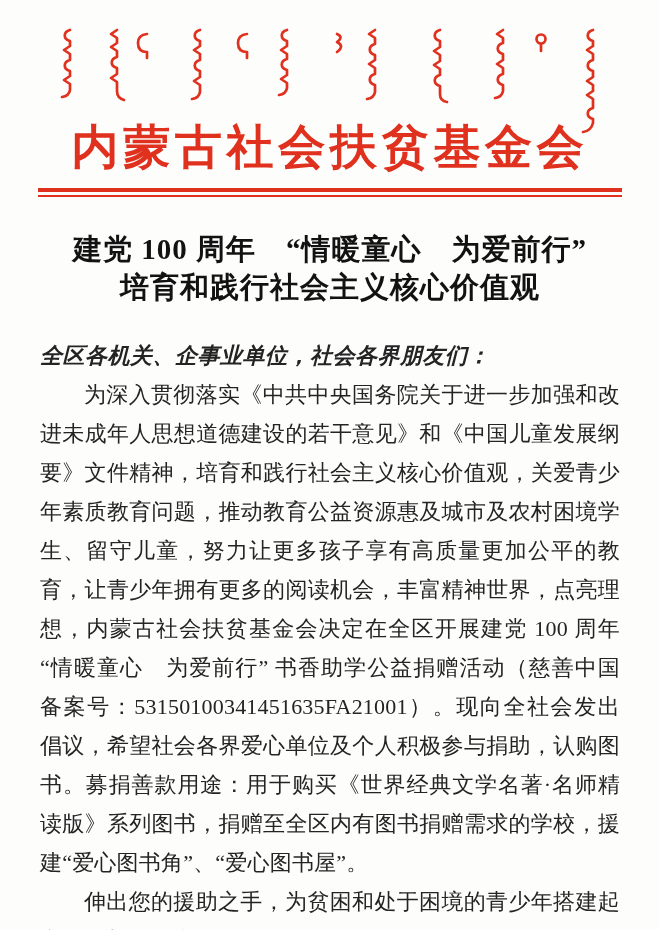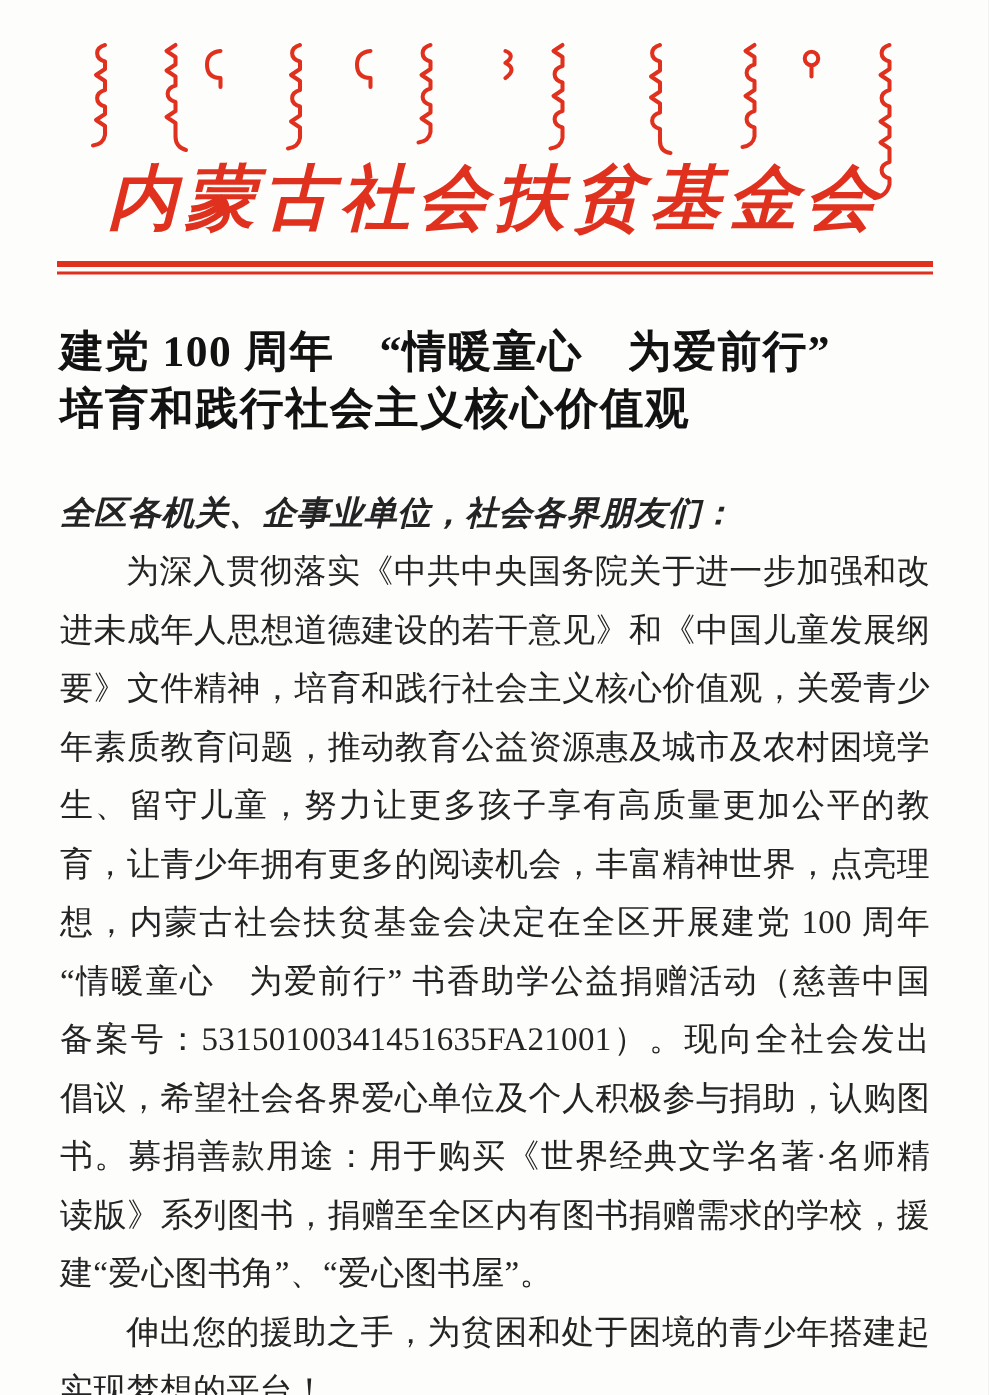--- a/index.html
+++ b/index.html
@@ -25,38 +25,37 @@
     overflow:visible;
   }
   .mongolian path, .mongolian circle{
     stroke:var(--accent-red);
     fill:none;
     stroke-width:2.7;
     stroke-linecap:round;
     stroke-linejoin:round;
   }
   .org-name{
-    margin-top:2px;
+    margin-top:16px;
     text-align:center;
     font-size:47px;
     font-weight:700;
     line-height:54px;
     letter-spacing:0.10em;
     color:var(--accent-red);
     white-space:nowrap;
-    font-style:italic;
   }
   .double-rule{margin:14px -2px 0 -2px;}
   .rule-thick{height:4px;background:var(--accent-red);}
   .rule-gap{height:3px;background:transparent;}
   .rule-thin{height:1.5px;background:var(--accent-red);}
   
   .doc-title{
     margin-top:33px;
-    text-align:left;
+    text-align:center;
     font-weight:700;
     font-size:29px;
     line-height:38px;
     color:#121212;
     letter-spacing:1px;
   }
   
   .doc-body{
     margin-top:30px;
     font-size:22px;

